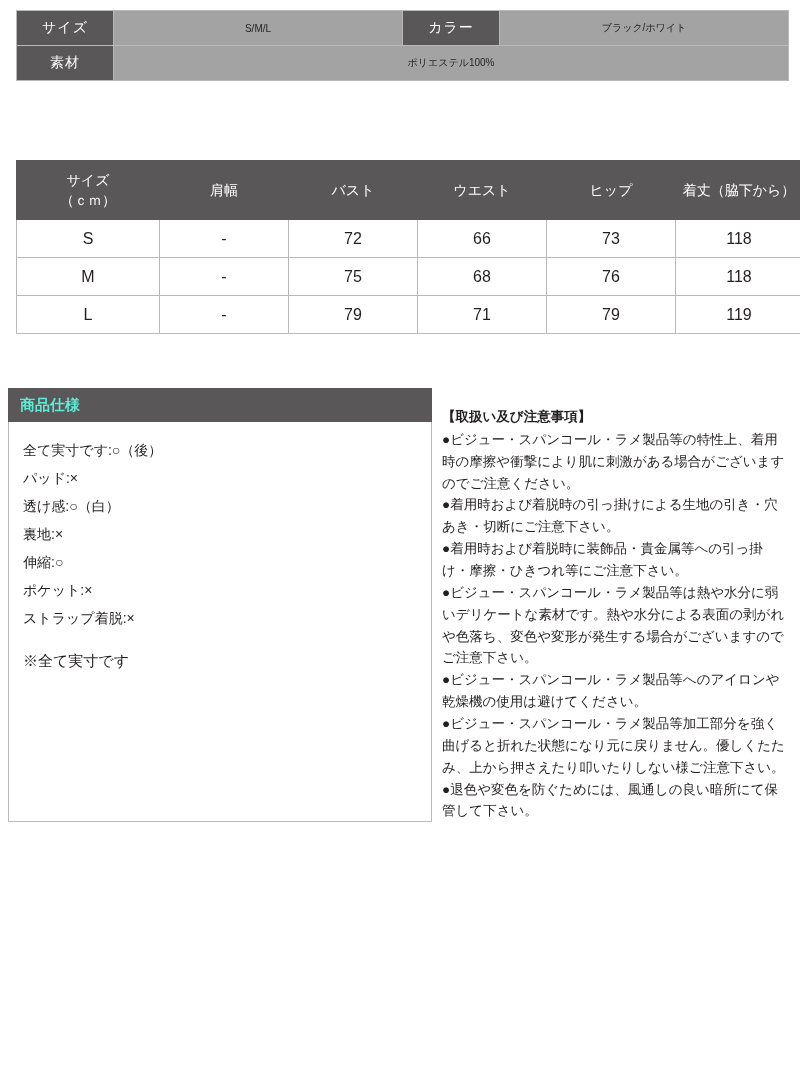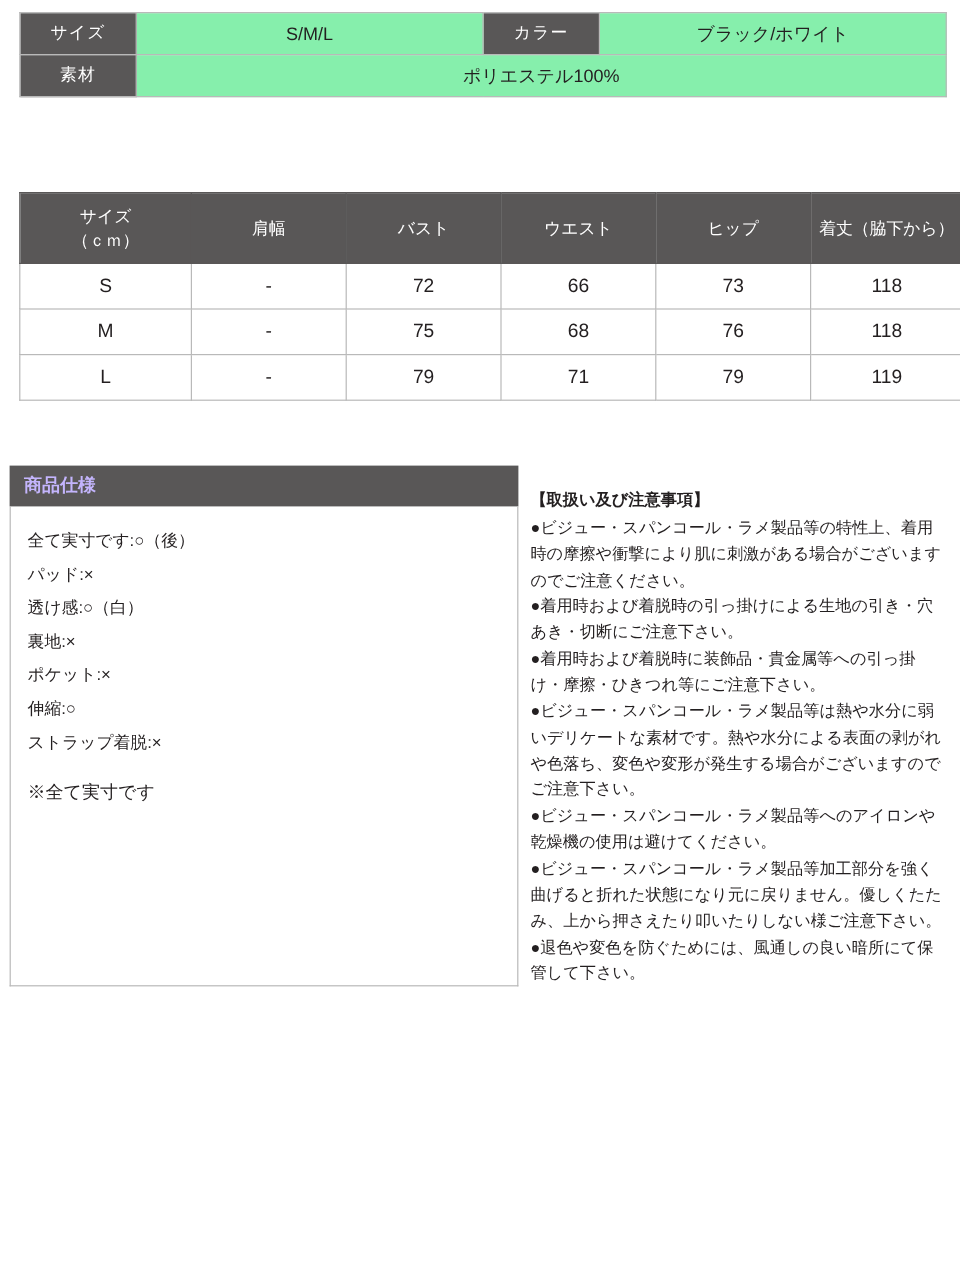--- a/index.html
+++ b/index.html
@@ -32,23 +32,23 @@
     vertical-align: middle;
     padding: 0;
   }
   .spec-table td.head {
     background: #595757;
     color: #ffffff;
     font-size: 14px;
     letter-spacing: 1px;
   }
   .spec-table td.val {
-    background: #86efac;
+    background: #a3a3a3;
     color: #231f20;
-    font-size: 15px;
+    font-size: 10px;
   }
 
   
   .size-table {
     position: absolute;
     left: 16px;
     top: 160px;
     width: 768px;
     border-collapse: collapse;
     table-layout: fixed;
@@ -77,21 +77,21 @@
 
   
   .spec-box {
     position: absolute;
     left: 8px;
     top: 388px;
     width: 424px;
   }
   .spec-box-header {
     background: #595757;
-    color: #c4b5fd;
+    color: #5eead4;
     font-size: 15px;
     font-weight: bold;
     height: 34px;
     line-height: 34px;
     padding-left: 12px;
     box-sizing: border-box;
   }
   .spec-box-body {
     border: 1px solid #b9b9b9;
     border-top: none;
@@ -183,22 +183,22 @@
   </tbody>
 </table>
 
 <div class="spec-box">
   <div class="spec-box-header">商品仕様</div>
   <div class="spec-box-body">
     <div>全て実寸です:○（後）</div>
     <div>パッド:×</div>
     <div>透け感:○（白）</div>
     <div>裏地:×</div>
+    <div>伸縮:○</div>
     <div>ポケット:×</div>
-    <div>伸縮:○</div>
     <div>ストラップ着脱:×</div>
     <div class="note">※全て実寸です</div>
   </div>
 </div>
 
 <div class="care-box">
   <div class="care-title">【取扱い及び注意事項】</div>
   <p class="care-item">●ビジュー・スパンコール・ラメ製品等の特性上、着用時の摩擦や衝撃により肌に刺激がある場合がございますのでご注意ください。</p>
   <p class="care-item">●着用時および着脱時の引っ掛けによる生地の引き・穴あき・切断にご注意下さい。</p>
   <p class="care-item">●着用時および着脱時に装飾品・貴金属等への引っ掛け・摩擦・ひきつれ等にご注意下さい。</p>

